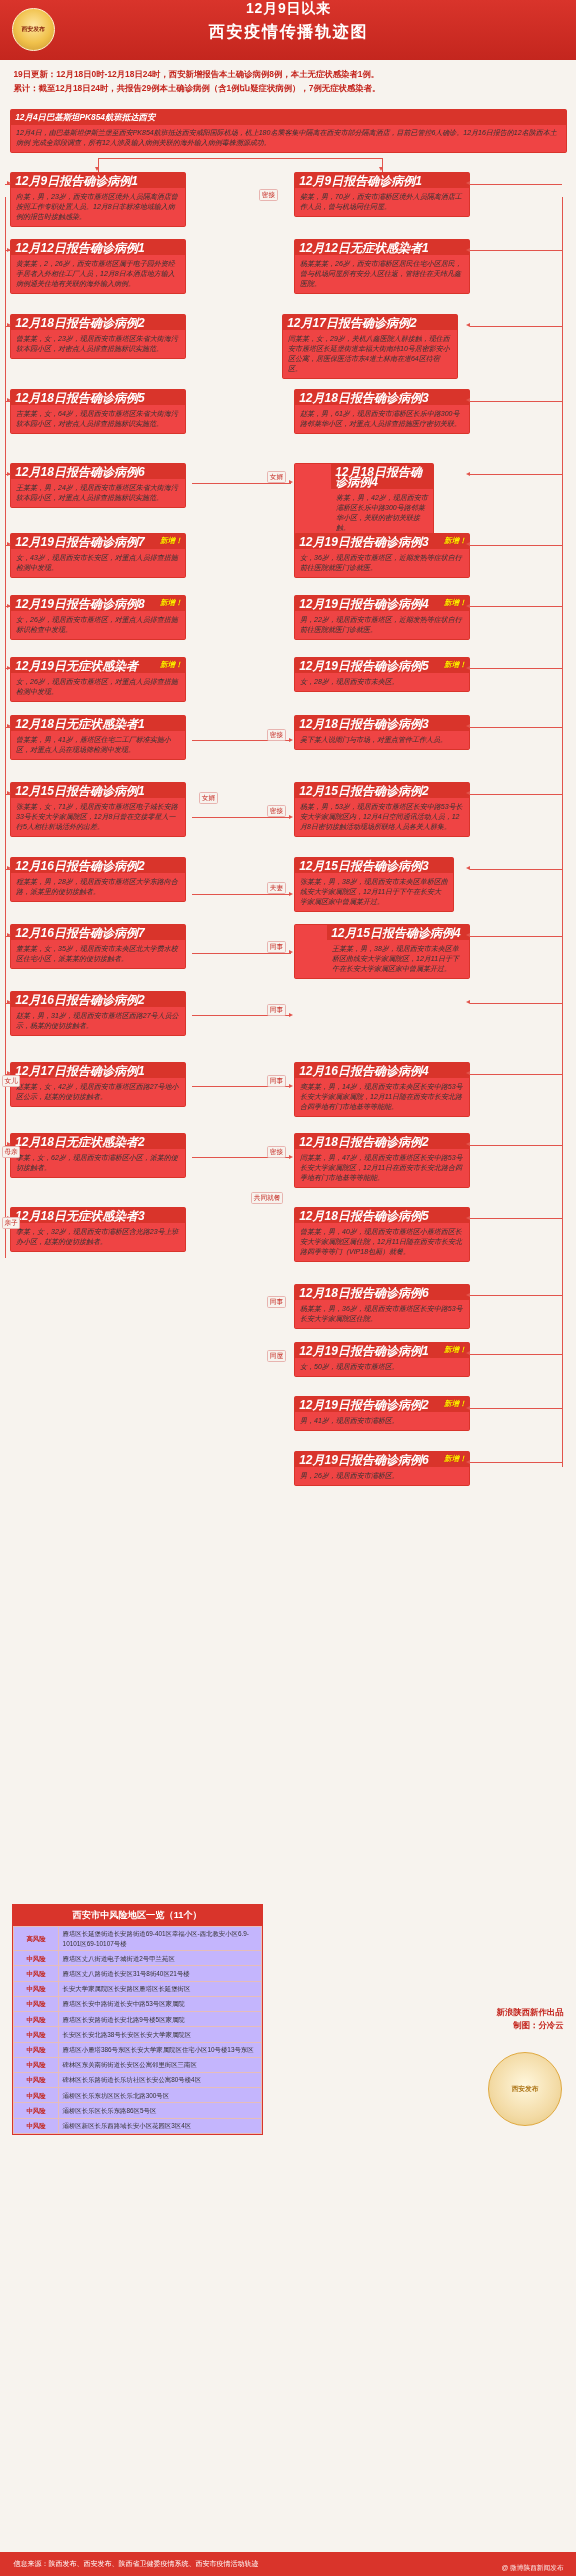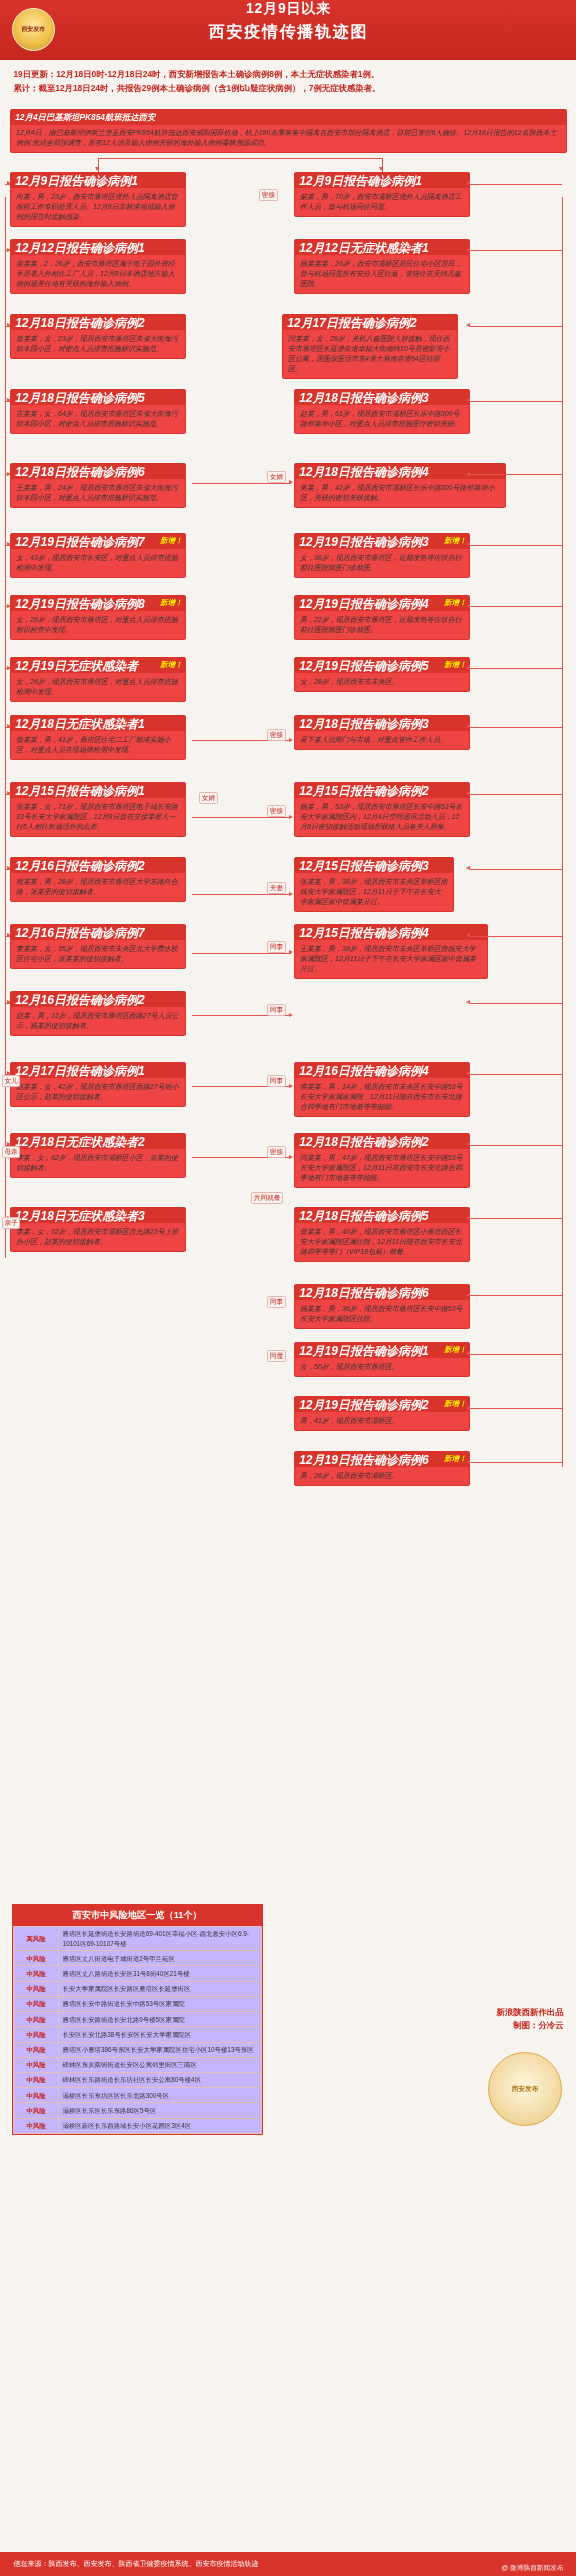--- a/index.html
+++ b/index.html
@@ -261,21 +261,21 @@
         <span class="b">吉某某，女，64岁，现居西安市雁塔区朱省大街海污软本园小区，对密点人员排查措施标识实施范。</span>
       </div>
       <div class="box" style="left: 294px; top: 284px; width: 176px;">
         <span class="t">12月18日报告确诊病例3</span>
         <span class="b">赵某，男，61岁，现居西安市灞桥区长乐中路300号路邻菜华小区，对重点人员排查措施医疗密切关联。</span>
       </div>
       <div class="box" style="left: 10px; top: 358px; width: 176px;">
         <span class="t">12月18日报告确诊病例6</span>
         <span class="b">王某某，男，24岁，现居西安市雁塔区朱省大街海污软本园小区，对重点人员排查措施标识实施范。</span>
       </div>
-      <div class="box" style="left: 294px; top: 358px; width: 212px;">
+      <div class="box" style="left: 294px; top: 358px; width: 140px; padding-left: 36px;">
         <span class="t">12月18日报告确诊病例4</span>
         <span class="b">蒋某，男，42岁，现居西安市灞桥区长乐中路300号路邻菜华小区，关联的密切关联接触。</span>
       </div>
       <div class="box" style="left: 10px; top: 428px; width: 176px;">
         <span class="t">12月19日报告确诊病例7</span>
         <span class="newflag">新增！</span>
         <span class="b">女，43岁，现居西安市长安区，对重点人员排查措施检测中发现。</span>
       </div>
       <div class="box" style="left: 294px; top: 428px; width: 176px;">
         <span class="t">12月19日报告确诊病例3</span>
@@ -323,21 +323,21 @@
         <span class="b">程某某，男，28岁，现居西安市雁塔区大学东路向合路，派某里的便切接触者。</span>
       </div>
       <div class="box" style="left: 294px; top: 752px; width: 160px;">
         <span class="t">12月15日报告确诊病例3</span>
         <span class="b">张某某，男，38岁，现居西安市未央区单桥区曲线安大学家属院区，12月11日于下午在长安大学家属区家中曾属某开过。</span>
       </div>
       <div class="box" style="left: 10px; top: 819px; width: 176px;">
         <span class="t">12月16日报告确诊病例7</span>
         <span class="b">董某某，女，35岁，现居西安市未央区北大学费水校区住宅小区，派某某的便切接触者。</span>
       </div>
-      <div class="box" style="left: 294px; top: 819px; width: 194px;">
+      <div class="box" style="left: 294px; top: 819px; width: 176px; padding-left: 32px;">
         <span class="t">12月15日报告确诊病例4</span>
         <span class="b">王某某，男，38岁，现居西安市未央区单桥区曲线安大学家属院区，12月11日于下午在长安大学家属区家中曾属某开过。</span>
       </div>
       <div class="box" style="left: 10px; top: 886px; width: 176px;">
         <span class="t">12月16日报告确诊病例2</span>
         <span class="b">赵某，男，31岁，现居西安市雁塔区西路27号人员公示，杨某的便切接触者。</span>
       </div>
       <div class="box" style="left: 10px; top: 957px; width: 176px;">
         <span class="t">12月17日报告确诊病例1</span>
         <span class="b">赵某某，女，42岁，现居西安市雁塔区西路27号地小区公示，赵某的便切接触者。</span>

